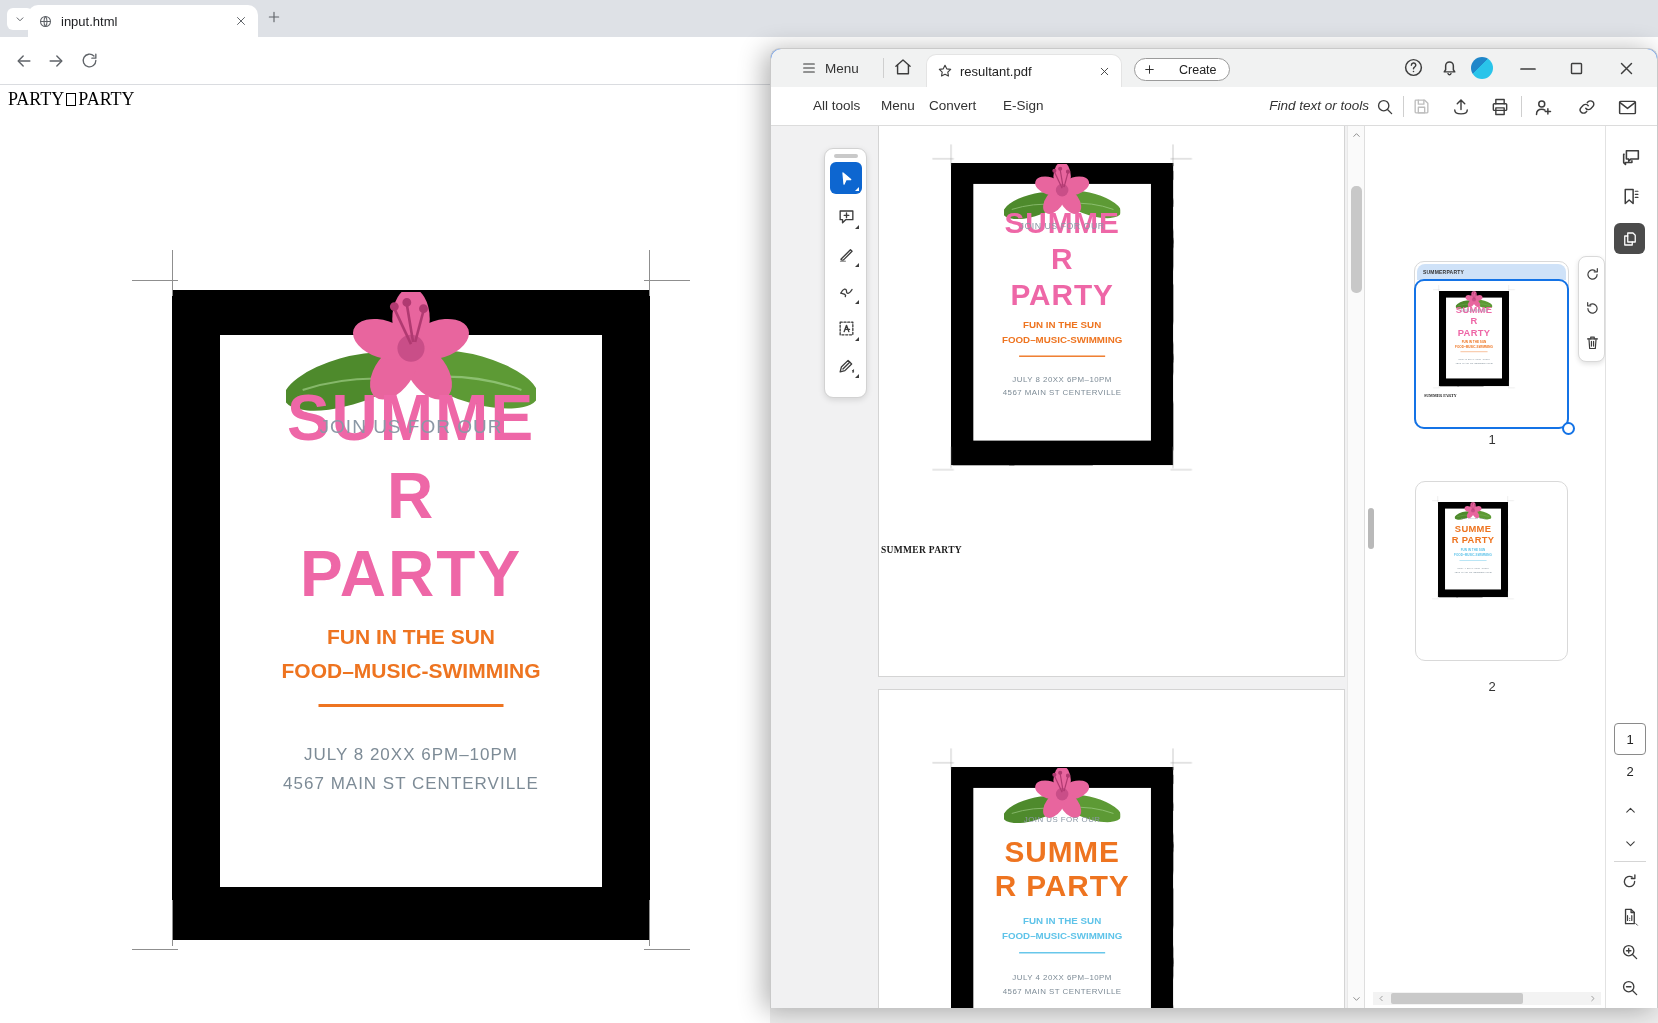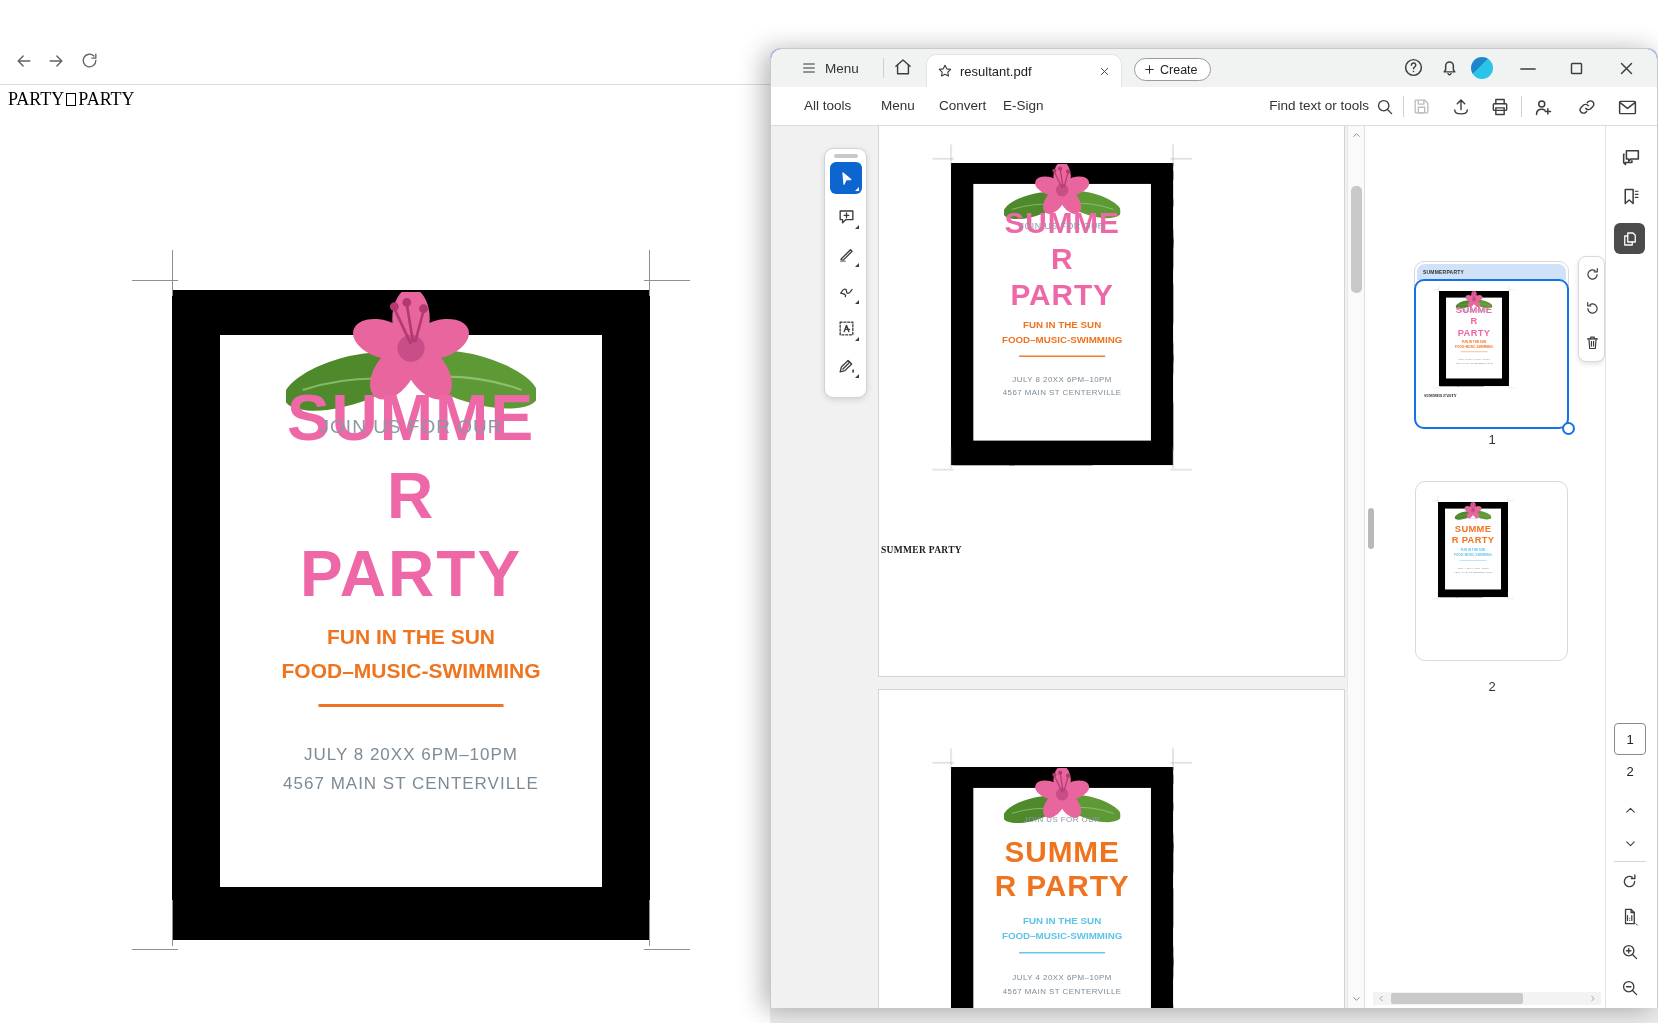--- a/index.html
+++ b/index.html
@@ -59,25 +59,25 @@
        box-shadow:-6px 2px 26px rgba(0,0,0,.30);border:1px solid #c9c9c9;border-bottom:none;}
   #acb-under{position:absolute;left:770px;top:1007px;width:888px;height:16px;background:#ededed;border-top:1px solid #c4c4c4;}
   #acb-titlebar{position:absolute;left:0;top:0;right:0;height:38px;background:#f1f2f2;border-radius:10px 10px 0 0;color:#3d3d3d;}
   #acb-menu{position:absolute;left:30px;top:8px;display:flex;align-items:center;gap:8px;font-size:13.5px;color:#333;height:22px;}
   .vdiv{position:absolute;width:1px;background:#cfcfcf;}
   #acb-home{position:absolute;left:122px;top:8px;color:#3d3d3d;}
   #acb-tab{position:absolute;left:155px;top:5px;width:196px;height:33px;background:#fff;border:1px solid #e4e4e4;border-bottom:none;
            border-radius:10px 10px 0 0;display:flex;align-items:center;padding:0 10px;color:#3d3d3d;}
   #acb-tab .t-title{font-size:13px;color:#222;flex:1;margin-left:7px;}
   #acb-create{position:absolute;left:363px;top:9px;height:23px;padding:0 12px 0 8px;border:1px solid #9b9b9b;border-radius:12px;
-              display:flex;align-items:center;gap:4px;font-size:12.5px;color:#222;background:#fff;}
+              display:flex;align-items:center;gap:23px;font-size:12.5px;color:#222;background:#fff;}
   .tbtn{position:absolute;top:8px;color:#3d3d3d;}
   #acb-toolbar{position:absolute;left:0;top:38px;right:0;height:39px;background:#fff;border-bottom:1px solid #dcdcdc;font-size:13.5px;color:#333;}
   .nav-item{position:absolute;top:11px;cursor:default;}
-  #find{position:absolute;right:288px;top:11px;color:#333;}
+  #find{position:absolute;right:288px;top:11px;color:#333;font-style:italic;}
   .tb-ic{position:absolute;top:10px;color:#3d3d3d;}
 
   #acb-content{position:absolute;left:0;top:77px;right:0;bottom:0;background:#f1f1f2;overflow:hidden;}
   
   #qtools{position:absolute;left:53px;top:22px;width:43px;height:250px;background:#fff;border:1px solid #d2d2d2;border-radius:9px;
           box-shadow:0 2px 6px rgba(0,0,0,.12);}
   #qtools .grip{position:absolute;left:9px;top:5px;width:24px;height:4px;border-radius:2px;background:#c9c9c9;}
   .qt{position:absolute;left:5px;width:32px;height:32px;border-radius:6px;display:flex;align-items:center;justify-content:center;color:#3d3d3d;}
   .qt.sel{background:#0d66d0;color:#fff;}
   .qt .corner{position:absolute;right:3px;bottom:3px;width:0;height:0;border-left:4px solid transparent;border-bottom:4px solid currentColor;}
@@ -176,20 +176,42 @@
         <ellipse cx="452" cy="545" rx="32" ry="88" transform="rotate(-8 452 545)"></ellipse>
         <use href="#frond" transform="translate(482,420) rotate(90) scale(1.1)"></use>
         <use href="#frond" transform="translate(-8,560) rotate(-95) scale(1.0)"></use>
       </g>
     </g>
   </defs>
 </svg>
 
 <div id="stage">
 
+  <div id="tabstrip">
+    <div id="tabsearch">
+      <svg class="ic" width="14" height="14" viewBox="0 0 24 24">
+          <path d="M7 10l5 5 5-5"></path>
+        </svg>
+    </div>
+    <div id="tab">
+      <svg class="ic" width="15" height="15" viewBox="0 0 24 24" style="color:#5f6368">
+          <circle cx="12" cy="12" r="8"></circle>
+          <path d="M4 12h16"></path>
+          <path d="M12 4c3.2 2.8 3.2 13.2 0 16"></path>
+          <path d="M12 4c-3.2 2.8-3.2 13.2 0 16"></path>
+        </svg>
+      <span class="t-title">input.html</span>
+      <svg class="ic t-close" width="14" height="14" viewBox="0 0 24 24">
+          <path d="M6 6l12 12M18 6L6 18"></path>
+        </svg>
+    </div>
+    <svg id="newtab" class="ic" width="16" height="16" viewBox="0 0 24 24">
+        <path d="M12 5v14M5 12h14"></path>
+      </svg>
+  </div>
 
   <div id="btoolbar">
     <svg class="ic bnav" style="left:14px" width="20" height="20" viewBox="0 0 24 24">
         <path d="M19 12H6"></path>
         <path d="M11 6l-6 6 6 6"></path>
       </svg>
     <svg class="ic bnav" style="left:46px" width="20" height="20" viewBox="0 0 24 24">
         <path d="M5 12h13"></path>
         <path d="M13 6l6 6-6 6"></path>
       </svg>
@@ -273,23 +295,23 @@
         </svg>
       <svg class="ic tbtn" style="left:798px;top:12px" width="15" height="15" viewBox="0 0 18 18">
           <rect x="3" y="3" width="12" height="12" rx="1"></rect>
         </svg>
       <svg class="ic tbtn" style="left:848px;top:12px" width="15" height="15" viewBox="0 0 18 18">
           <path d="M3 3l12 12M15 3L3 15"></path>
         </svg>
     </div>
 
     <div id="acb-toolbar">
-      <span class="nav-item" style="left:33px">All tools</span>
+      <span class="nav-item" style="left:42px">All tools</span>
       <span class="nav-item" style="left:110px">Menu</span>
-      <span class="nav-item" style="left:168px">Convert</span>
+      <span class="nav-item" style="left:158px">Convert</span>
       <span class="nav-item" style="left:232px">E-Sign</span>
       <span id="find">Find text or tools</span>
       <svg class="ic tb-ic" style="left:604px" width="19" height="19" viewBox="0 0 24 24">
           <circle cx="11" cy="11" r="6.5"></circle>
           <path d="M15.8 15.8L21 21"></path>
         </svg>
       <div class="vdiv" style="left:632px;top:9px;height:21px;"></div>
       <svg class="ic tb-ic" style="left:641px;color:#bdbdbd" width="19" height="19" viewBox="0 0 24 24">
           <path d="M4 5a1 1 0 0 1 1-1h11l4 4v11a1 1 0 0 1-1 1H5a1 1 0 0 1-1-1z"></path>
           <path d="M8 4v5h7V4"></path>

